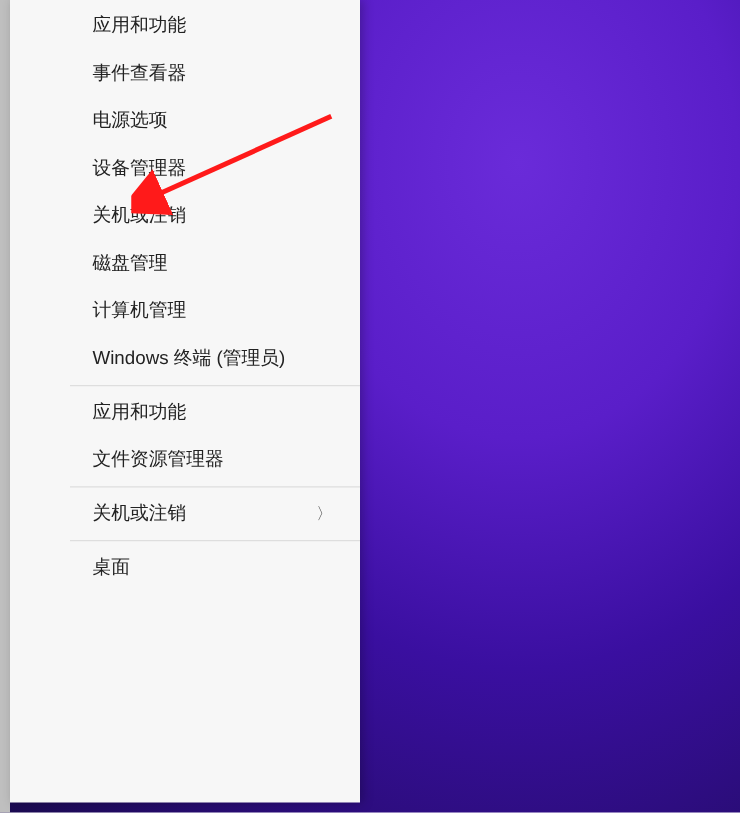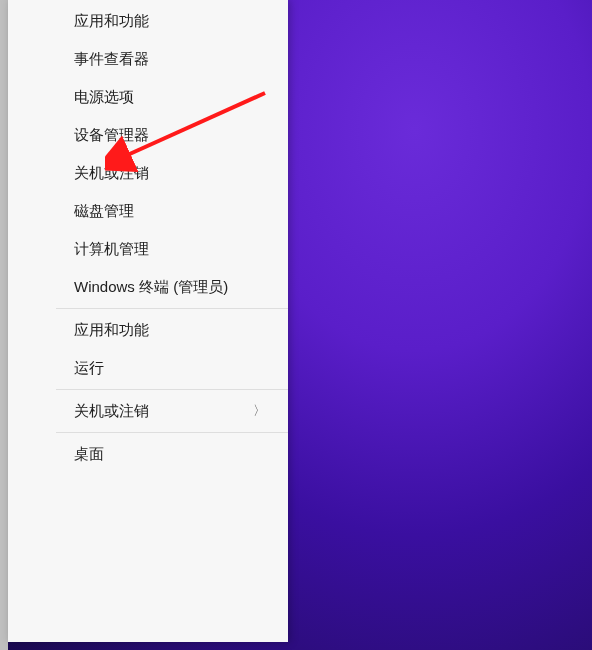--- a/index.html
+++ b/index.html
@@ -63,21 +63,21 @@
   <div class="item">
       <span>Windows 终端 (管理员)</span>
     </div>
 
   <div class="sep"></div>
 
   <div class="item">
       <span>应用和功能</span>
     </div>
   <div class="item">
-      <span>运行</span>
+      <span>文件资源管理器</span>
     </div>
 
   <div class="sep"></div>
 
   <div class="item">
     <span>关机或注销</span>
     <span class="chev">〉</span>
   </div>
 
   <div class="sep"></div>

